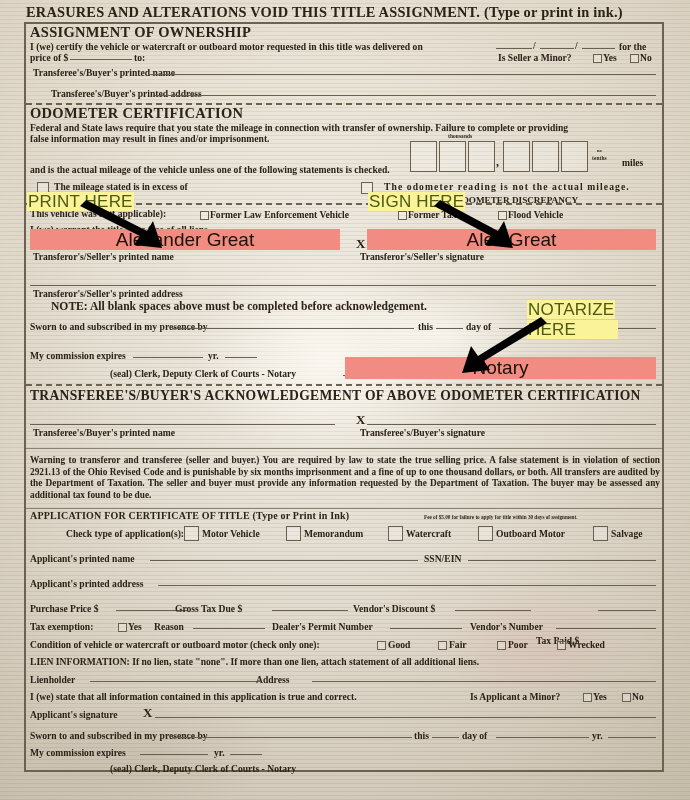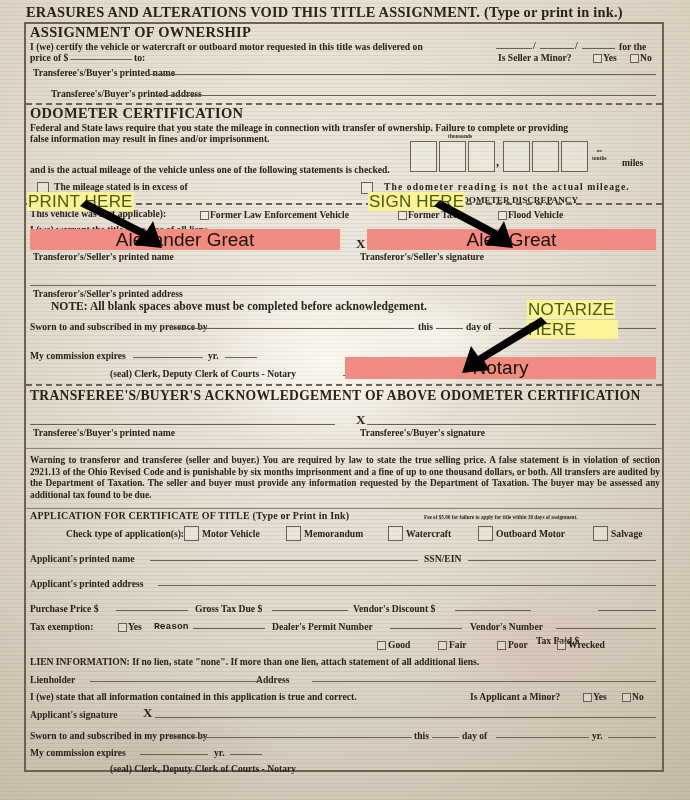--- a/index.html
+++ b/index.html
@@ -209,37 +209,38 @@
   <div class="t b" style="left:30px;top:553px;">Applicant's printed name</div>
   <div class="rule" style="left:150px;top:560px;width:268px;"></div>
   <div class="t b" style="left:424px;top:553px;">SSN/EIN</div>
   <div class="rule" style="left:468px;top:560px;width:188px;"></div>
 
   <div class="t b" style="left:30px;top:578px;">Applicant's printed address</div>
   <div class="rule" style="left:158px;top:585px;width:498px;"></div>
 
   <div class="t b" style="left:30px;top:603px;">Purchase Price $</div>
   <div class="rule" style="left:116px;top:610px;width:72px;"></div>
-  <div class="t b" style="left:195px;top:603px;text-align:center;">Gross Tax Due $</div>
+  <div class="t b" style="left:175px;top:603px;text-align:center;">Gross Tax Due $</div>
   <div class="rule" style="left:272px;top:610px;width:76px;"></div>
   <div class="t b" style="left:353px;top:603px;">Vendor's Discount $</div>
   <div class="rule" style="left:455px;top:610px;width:76px;"></div>
   <div class="t b" style="left:536px;top:603px;margin-top:32px;">Tax Paid $</div>
   <div class="rule" style="left:598px;top:610px;width:58px;"></div>
 
   <div class="t b" style="left:30px;top:621px;">Tax exemption:</div>
   <div class="cb cbsm" style="left:118px;top:623px;"></div>
   <div class="t b" style="left:128px;top:621px;">Yes</div>
-  <div class="t b" style="left:154px;top:621px;font-family:Liberation Mono, monospace;">Reason</div>
+  <div class="t b" style="left:154px;top:621px;">Reason</div>
   <div class="rule" style="left:193px;top:628px;width:72px;"></div>
   <div class="t b" style="left:272px;top:621px;">Dealer's Permit Number</div>
   <div class="rule" style="left:390px;top:628px;width:72px;"></div>
   <div class="t b" style="left:470px;top:621px;">Vendor's Number</div>
   <div class="rule" style="left:556px;top:628px;width:100px;"></div>
 
+  <div class="t b" style="left:30px;top:639px;">Condition of vehicle or watercraft or outboard motor (check only one):</div>
   <div class="cb cbsm" style="left:377px;top:641px;"></div>
   <div class="t b" style="left:388px;top:639px;">Good</div>
   <div class="cb cbsm" style="left:438px;top:641px;"></div>
   <div class="t b" style="left:449px;top:639px;">Fair</div>
   <div class="cb cbsm" style="left:497px;top:641px;"></div>
   <div class="t b" style="left:508px;top:639px;">Poor</div>
   <div class="cb cbsm" style="left:557px;top:641px;"></div>
   <div class="t b" style="left:568px;top:639px;">Wrecked</div>
 
   <div class="t b" style="left:30px;top:656px;">LIEN INFORMATION: If no lien, state "none". If more than one lien, attach statement of all additional liens.</div>

